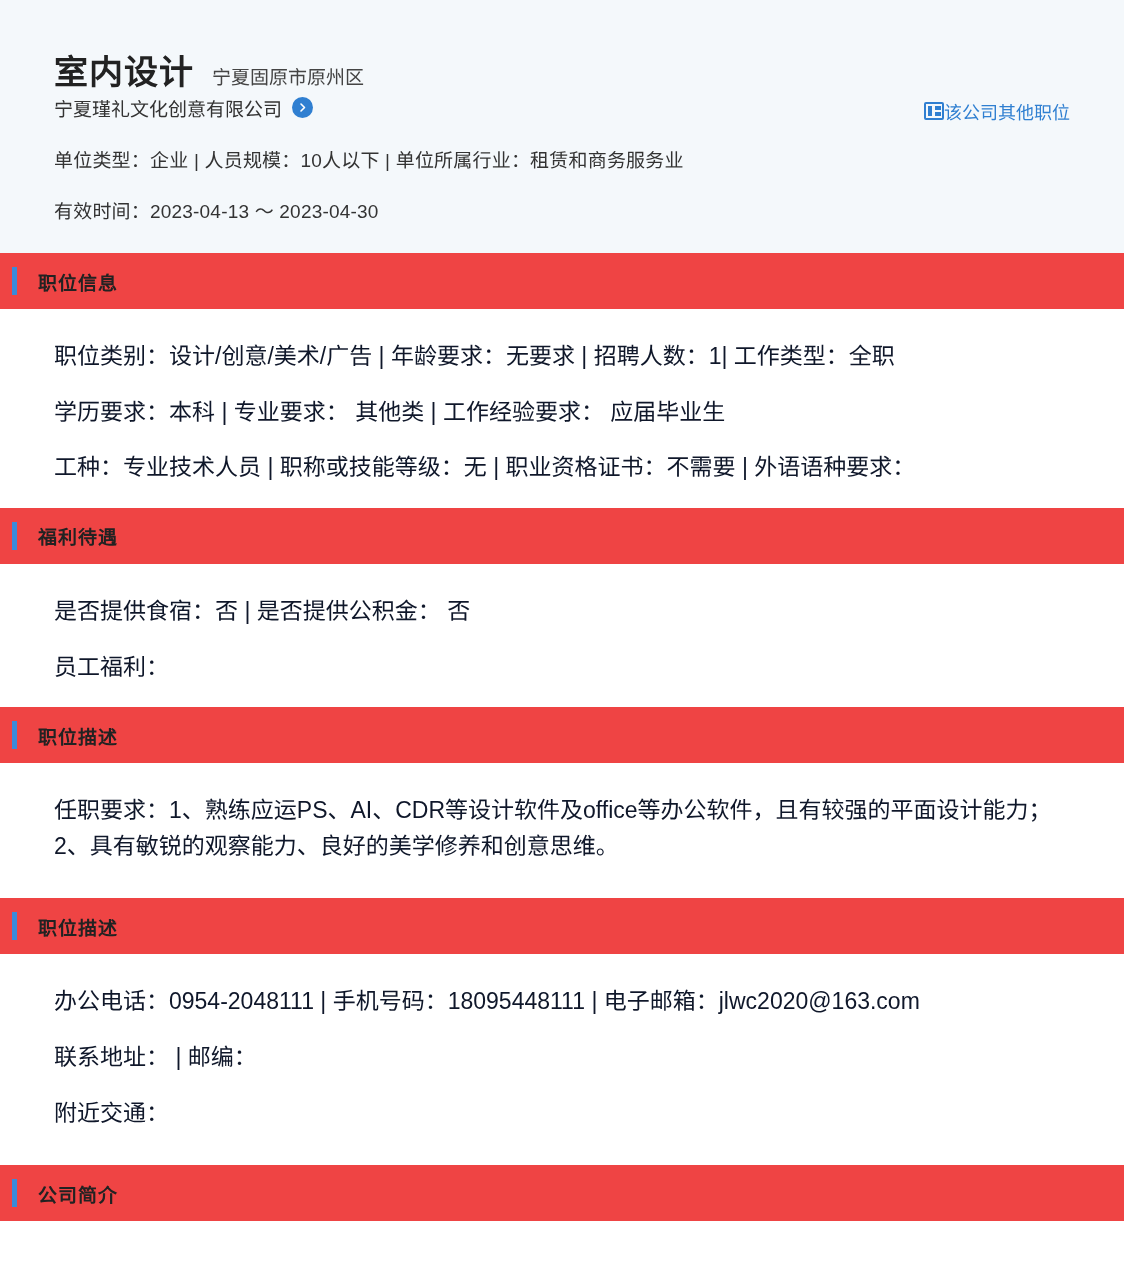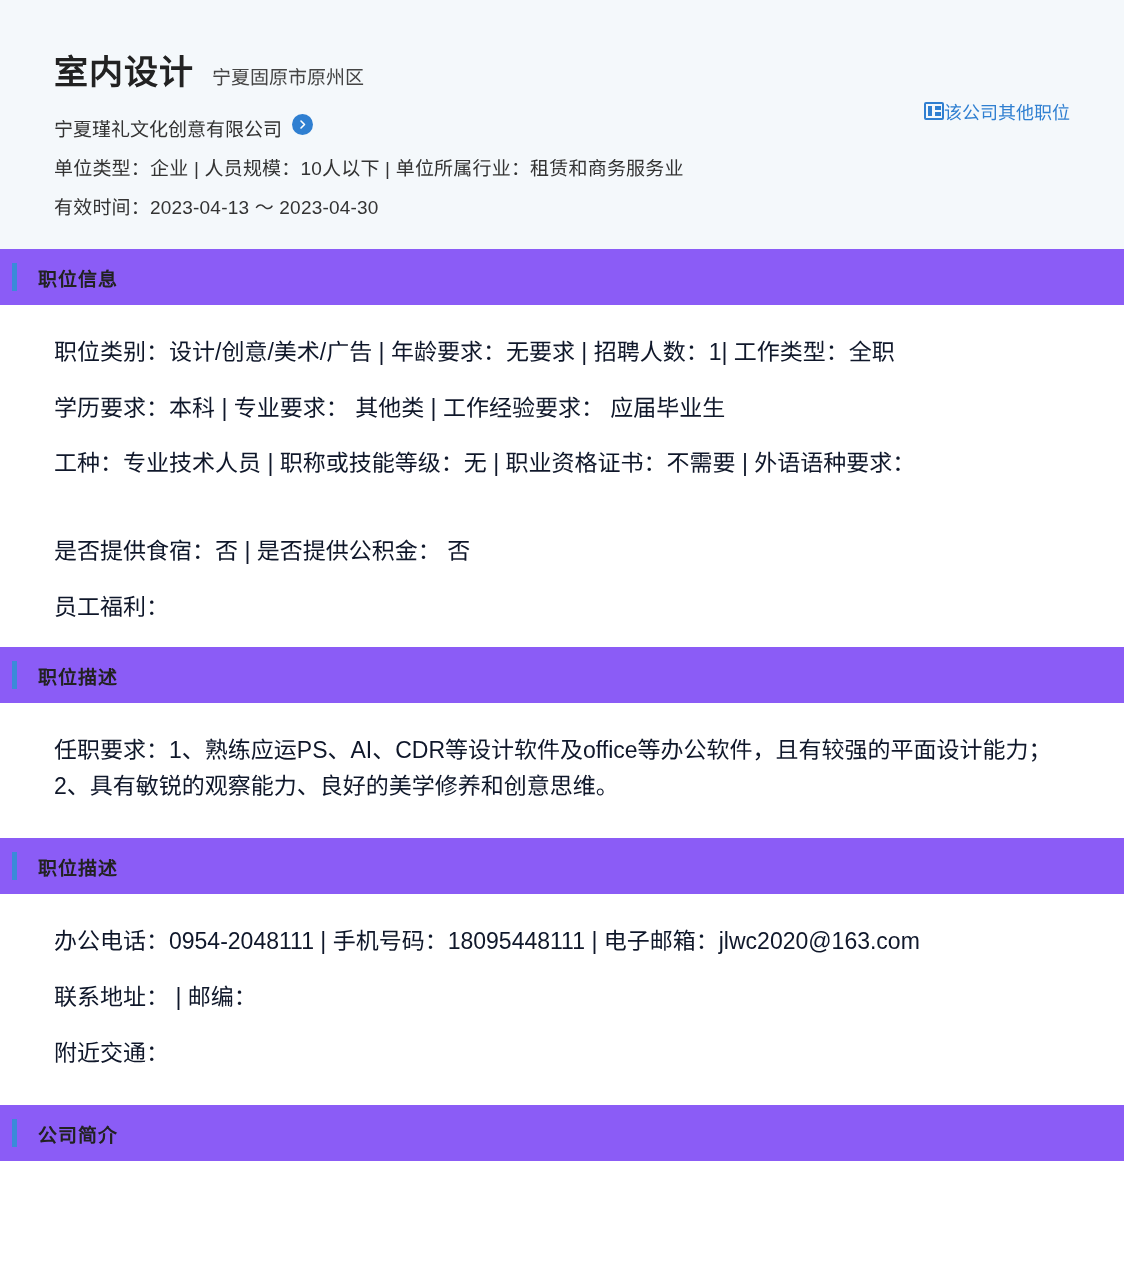--- a/index.html
+++ b/index.html
@@ -39,42 +39,42 @@
     color: #222222;
     letter-spacing: 1px;
   }
   .job-location {
     font-size: 19px;
     color: #444444;
     margin-top: 28px;
   }
   .company-row {
     display: flex;
+    align-items: center;
     gap: 10px;
-    margin-top: 20px;
   }
   .company-name {
     font-size: 19px;
     color: #333333;
   }
   .arrow-circle {
     width: 21px;
     height: 21px;
     border-radius: 50%;
     background: #2f7fd1;
     display: inline-flex;
     align-items: center;
     justify-content: center;
     flex: none;
   }
   .arrow-circle svg { display:block; }
   .meta-line {
     font-size: 19px;
     color: #333333;
-    margin-top: 12px;
+    margin-top: 24px;
     letter-spacing: 0.2px;
   }
   .salary {
     position: absolute;
     right: 54px;
     top: 44px;
     font-size: 30px;
     font-weight: bold;
     color: #ff6a00;
     letter-spacing: 0.5px;
@@ -110,21 +110,21 @@
     content: "";
     position: absolute;
     left: 9px; top: 2px;
     width: 6px; height: 4px;
     background: #2f7fd1;
     box-shadow: 0 6px 0 0 #2f7fd1;
   }
 
   
   .section-bar {
-    background: #8b5cf6;
+    background: #ef4444;
     height: 56px;
     display: flex;
     align-items: center;
     padding-left: 38px;
     position: relative;
   }
   .section-bar::before {
     content: "";
     position: absolute;
     left: 12px;
@@ -192,20 +192,23 @@
 
   <div class="section-bar">
     <span class="section-title">职位信息</span>
   </div>
   <div class="block">
     <p>职位类别：设计/创意/美术/广告 | 年龄要求：无要求 | 招聘人数：1| 工作类型：全职</p>
     <p>学历要求：本科 | 专业要求： 其他类 | 工作经验要求： 应届毕业生</p>
     <p>工种：专业技术人员 | 职称或技能等级：无 | 职业资格证书：不需要 | 外语语种要求：</p>
   </div>
 
+  <div class="section-bar">
+    <span class="section-title">福利待遇</span>
+  </div>
   <div class="block">
     <p>是否提供食宿：否 | 是否提供公积金： 否</p>
     <p>员工福利：</p>
   </div>
 
   <div class="section-bar">
     <span class="section-title">职位描述</span>
   </div>
   <div class="block">
     <p class="desc-text">任职要求：1、熟练应运PS、AI、CDR等设计软件及office等办公软件，且有较强的平面设计能力； 2、具有敏锐的观察能力、良好的美学修养和创意思维。</p>

